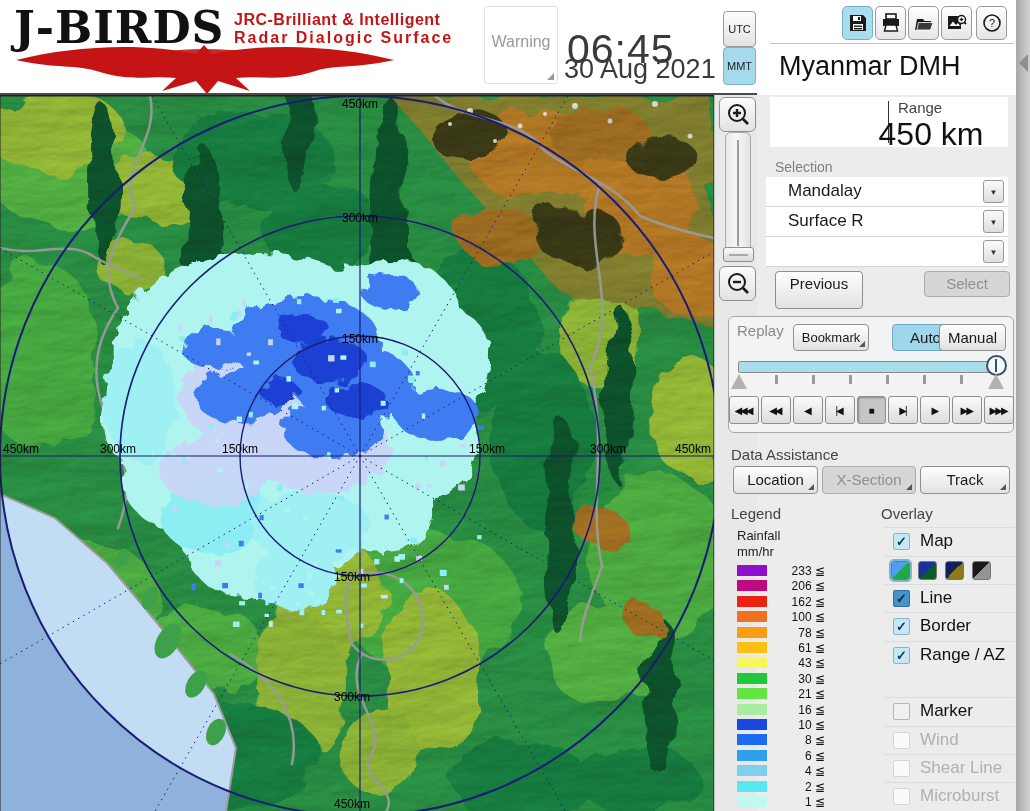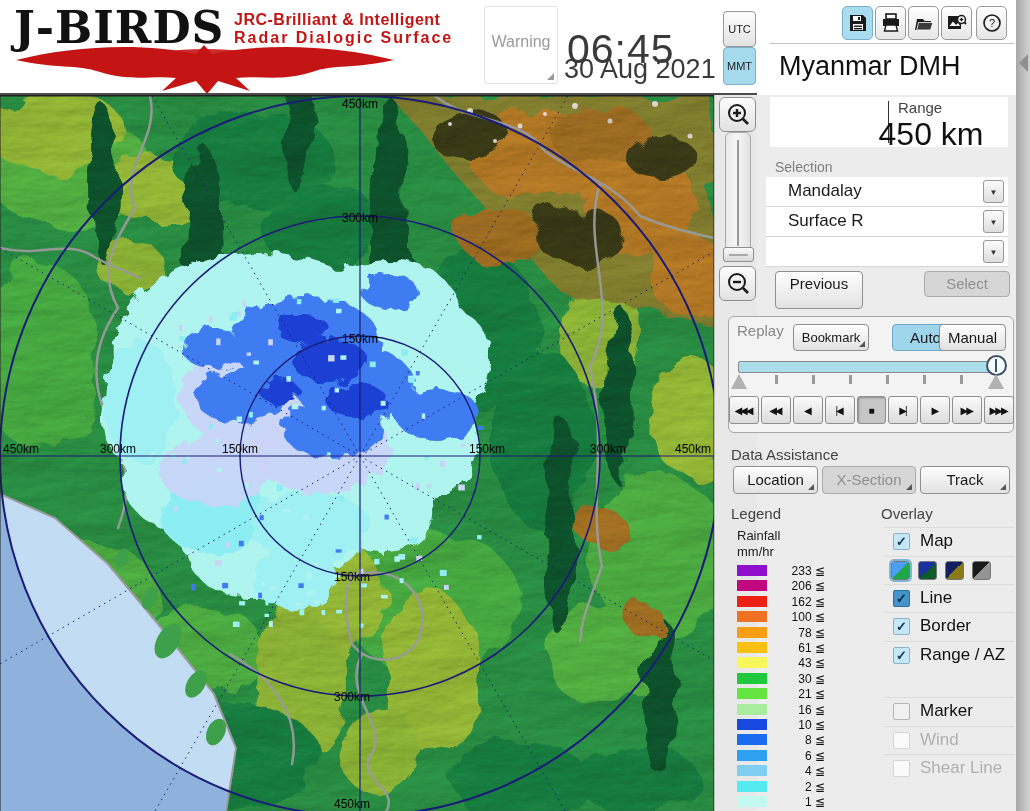--- a/index.html
+++ b/index.html
@@ -635,13 +635,17 @@
       <div class="ov-label">Marker</div>
     </div>
     <div class="ov-row disabled" style="top: 233px; height: 28px;">
       <div class="ov-check disabled"></div>
       <div class="ov-label">Shear Line</div>
     </div>
     <div class="ov-row disabled" style="top: 205px; height: 28px;">
       <div class="ov-check disabled"></div>
       <div class="ov-label">Wind</div>
     </div>
+    <div class="ov-row disabled" style="top: 261px; height: 28px;">
+      <div class="ov-check disabled"></div>
+      <div class="ov-label">Microburst</div>
+    </div>
   </div>
 
 </body></html>

